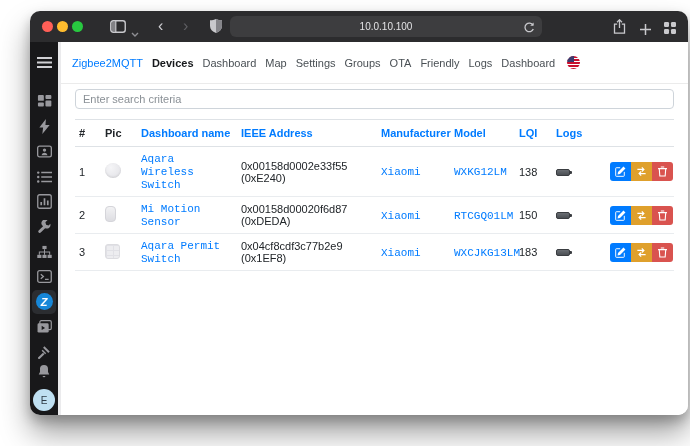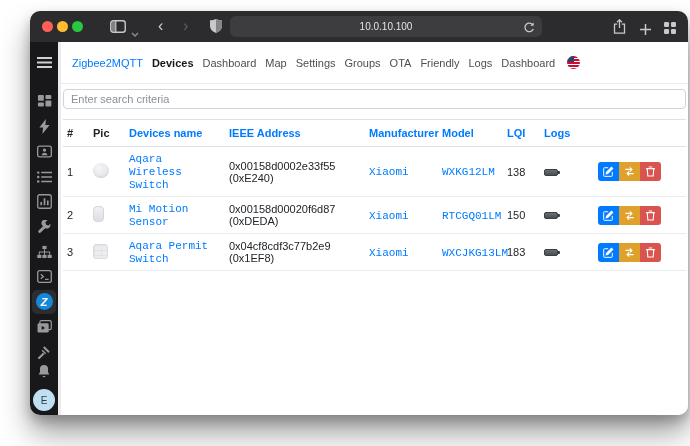--- a/index.html
+++ b/index.html
@@ -49,21 +49,21 @@
   
   .navbar{ height:42px; display:flex; align-items:center; padding:0 11px; gap:9px; border-bottom:1px solid #ebebeb; flex:0 0 42px; }
   .brand{ color:#007bff; font-size:11px; text-decoration:none; white-space:nowrap; }
   .nav-item{ color:#494f54; font-size:11px; text-decoration:none; white-space:nowrap; }
   .nav-item.active{ color:#16181b; font-weight:bold; }
   .flag{ width:13px; height:13px; border-radius:50%; background:repeating-linear-gradient(#c8102e 0 1.5px,#fff 1.5px 3px); position:relative; overflow:hidden; margin-left:3px; flex:0 0 13px; }
   .flag::after{ content:""; position:absolute; left:0; top:0; width:7px; height:6px; background:#3c3b6e; }
   .permit-btn{ background:#fff; border:1px solid #343a40; color:#212529; font-size:10.5px; padding:3px 8px; border-radius:4px; font-family:inherit; white-space:nowrap; }
 
   
-  .page{ flex:1; padding:5px 2px 0; }
+  .page{ flex:1; padding:5px 14px 0; }
   .search-input{ width:100%; height:20px; border:1px solid #ced4da; border-radius:4px; padding:0 7px; font-size:11px; color:#495057; font-family:inherit; margin-bottom:10px; }
   .search-input::placeholder{ color:#8a9096; }
 
   table{ width:100%; border-collapse:collapse; font-size:11px; table-layout:fixed; }
   th{ text-align:left; font-weight:bold; color:#212529; padding:7px 4px; border-top:1px solid #dee2e6; border-bottom:1px solid #dee2e6; }
   th.sortable{ color:#007bff; cursor:pointer; }
   td{ padding:5px 4px; border-bottom:1px solid #e9ecef; vertical-align:middle; color:#212529; }
   a.cell-link{ color:#007bff; text-decoration:none;font-family:Liberation Mono, monospace; }
 
   .pic-round{ width:16px; height:15px; border-radius:50%; background:radial-gradient(circle at 35% 30%, #f5f5f7, #e0e0e5); box-shadow:inset 0 -1px 2px rgba(0,0,0,.10); display:inline-block; }
@@ -269,21 +269,21 @@
             <col style="width:73px">
               <col style="width:65px">
               <col style="width:37px">
               <col style="width:54px">
               <col>
           </colgroup>
           <thead>
             <tr>
               <th>#</th>
               <th>Pic</th>
-              <th class="sortable">Devices name</th>
+              <th class="sortable">Dashboard name</th>
               <th class="sortable">IEEE Address</th>
               <th class="sortable">Manufacturer</th>
               <th class="sortable">Model</th>
               <th class="sortable">LQI</th>
               <th class="sortable">Logs</th>
               <th></th>
             </tr>
           </thead>
           <tbody>
             <tr>

